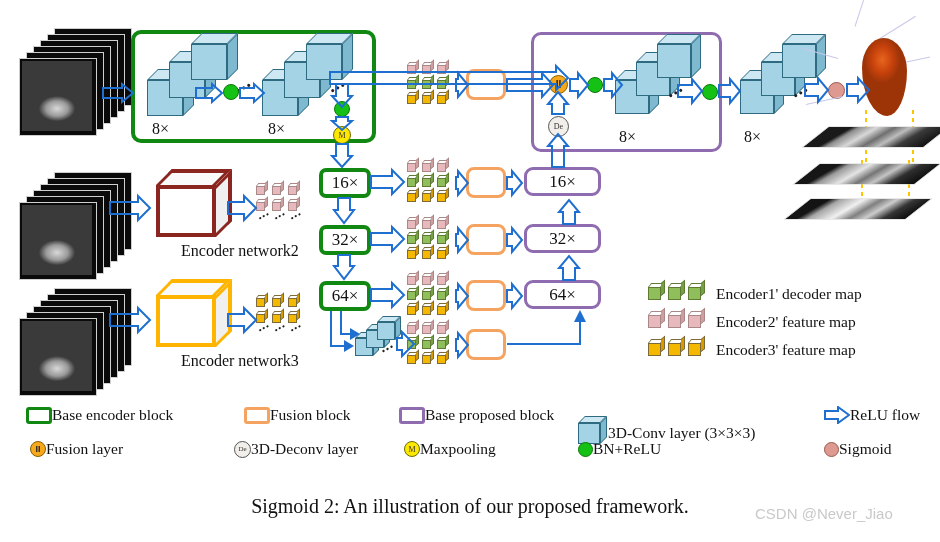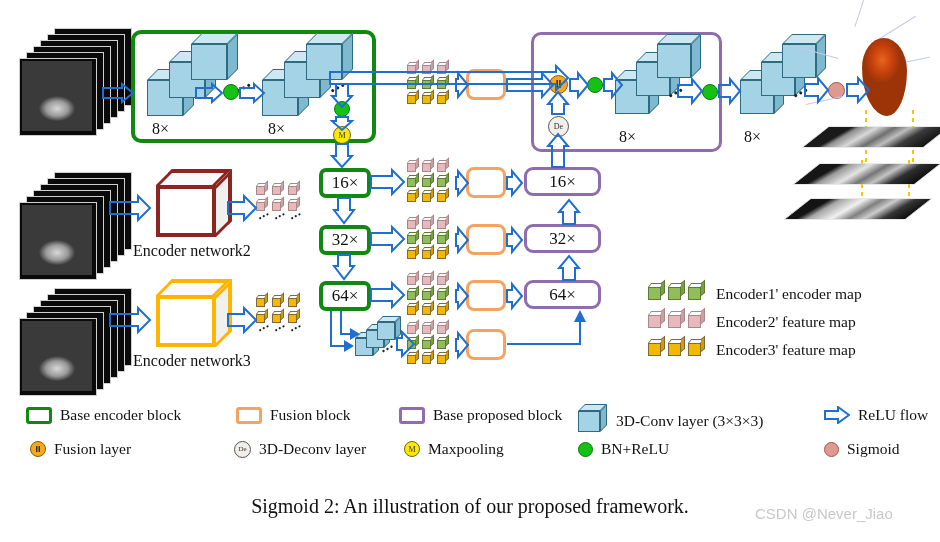--- a/index.html
+++ b/index.html
@@ -15,21 +15,21 @@
   .frame.fus{border:3px solid #F4A460;border-radius:8px;}
   .frame.dec{border:3px solid #8F6BAF;border-radius:10px;}
   .frame.decSmall{border:3px solid #8F6BAF;border-radius:9px;}
 
   .boxlabel{position:absolute;width:100%;text-align:center;
             font-family:"Liberation Serif",serif;font-size:17px;color:#111;
             top:50%;transform:translateY(-50%);letter-spacing:0px;}
 
   .xlabel{position:absolute;font-family:"Liberation Serif",serif;font-size:16px;color:#111;}
 
-  .netlabel{position:absolute;font-family:"Liberation Serif",serif;font-size:16px;color:#111;white-space:nowrap;}
+  .netlabel{position:absolute;font-family:"Liberation Serif",serif;font-size:16px;color:#111;white-space:nowrap;margin-left:48px;}
 
   
   .circ{position:absolute;border-radius:50%;box-sizing:border-box;}
   .circ.bn{background:#14C114;border:1px solid #0a7a0a;}
   .circ.mp{background:#FFE800;border:1px solid #6b6b00;display:flex;align-items:center;justify-content:center;
            font-size:8px;font-family:"Liberation Serif",serif;color:#333;}
   .circ.cc{background:#F5A81C;border:1px solid #8a5e00;display:flex;align-items:center;justify-content:center;
            font-size:10px;font-weight:bold;color:#222;font-family:"Liberation Sans",sans-serif;}
   .circ.de{background:#F2EFEA;border:1.5px solid #555;display:flex;align-items:center;justify-content:center;
            font-size:8px;color:#333;font-family:"Liberation Serif",serif;}
@@ -67,21 +67,21 @@
   
   .enc3d{position:absolute;}
   .e3-face{position:absolute;left:0;top:0;box-sizing:border-box;background:#fff;}
   .e3-top{position:absolute;box-sizing:border-box;background:#fafafa;
           transform:skewX(-45deg);transform-origin:bottom left;}
   .e3-side{position:absolute;box-sizing:border-box;background:#f0f0f0;
           transform:skewY(-45deg);transform-origin:top left;}
 
   
   .legend{position:absolute;left:0;top:392px;width:940px;height:80px;}
-  .lg-item{position:absolute;display:flex;align-items:center;gap:8px;}
+  .lg-item{position:absolute;display:flex;align-items:center;}
   .lg-txt{font-family:"Liberation Serif",serif;font-size:15.5px;color:#111;white-space:nowrap;}
   .lg-sq{width:26px;height:17px;box-sizing:border-box;border-radius:3px;}
   .lg-sq.green{border:3.5px solid #118811;}
   .lg-sq.orange{border:3px solid #F4A460;}
   .lg-sq.purple{border:3px solid #8F6BAF;}
   .lg-circ{width:15px;height:15px;border-radius:50%;box-sizing:border-box;}
 
   
   .caption{position:absolute;left:0;top:495px;width:940px;text-align:center;
            font-family:"Liberation Serif",serif;font-size:20px;color:#111;}
@@ -716,21 +716,21 @@
       <div class="minicube" style="left:20px;top:0px;width:15px;height:15px;">
           <div class="mc-top" style="width:13px;height:4px;border-color:#5f7a33;"></div>
           <div class="mc-side" style="left:13px;width:4px;height:13px;background:#73a143;border-color:#5f7a33;"></div>
           <div class="mc-face" style="top:4px;width:13px;height:13px;background:#8FBE5A;border-color:#5f7a33;"></div>
         </div>
       <div class="minicube" style="left:40px;top:0px;width:15px;height:15px;">
           <div class="mc-top" style="width:13px;height:4px;border-color:#5f7a33;"></div>
           <div class="mc-side" style="left:13px;width:4px;height:13px;background:#73a143;border-color:#5f7a33;"></div>
           <div class="mc-face" style="top:4px;width:13px;height:13px;background:#8FBE5A;border-color:#5f7a33;"></div>
         </div>
-      <div class="lg-txt abs" style="left:68px;top:2px;">Encoder1' encoder map</div>
+      <div class="lg-txt abs" style="left:68px;top:2px;">Encoder1' decoder map</div>
     </div>
 
     <div class="abs" style="left:0px;top:28px;">
       <div class="minicube" style="left:0px;top:0px;width:15px;height:15px;">
           <div class="mc-top" style="width:13px;height:4px;border-color:#a88;"></div>
           <div class="mc-side" style="left:13px;width:4px;height:13px;background:#cf9ea1;border-color:#a88;"></div>
           <div class="mc-face" style="top:4px;width:13px;height:13px;background:#E8B9BC;border-color:#a88;"></div>
         </div>
       <div class="minicube" style="left:20px;top:0px;width:15px;height:15px;">
           <div class="mc-top" style="width:13px;height:4px;border-color:#a88;"></div>
@@ -764,29 +764,29 @@
       <div class="lg-txt abs" style="left:68px;top:2px;">Encoder3' feature map</div>
     </div>
   </div>
 
   <div class="legend">
 
     <div class="lg-item" style="left:26px;top:14px;">
       <div class="lg-sq green"></div>
       <div class="lg-txt">Base encoder block</div>
     </div>
-    <div class="lg-item" style="left:236px;top:14px;">
+    <div class="lg-item" style="left:244px;top:14px;">
       <div class="lg-sq orange"></div>
       <div class="lg-txt">Fusion block</div>
     </div>
     <div class="lg-item" style="left:399px;top:14px;">
       <div class="lg-sq purple"></div>
       <div class="lg-txt">Base proposed block</div>
     </div>
-    <div class="lg-item" style="left:578px;top:12px;align-items:center;">
+    <div class="lg-item" style="left:578px;top:24px;align-items:center;">
       <div class="cube" style="position:relative;width:30px;height:28px;">
         <div class="cb-face" style="left:0;top:7px;width:22px;height:21px;"></div>
         <div class="cb-top" style="left:0px;top:0px;width:22px;height:7px;"></div>
         <div class="cb-side" style="left:22px;top:7px;width:7px;height:21px;"></div>
       </div>
       <div class="lg-txt" style="margin-top:6px;">3D-Conv layer (3×3×3)</div>
     </div>
     <div class="lg-item" style="left:824px;top:14px;">
       <svg width="26" height="18" viewBox="0 0 26 18">
         <polygon points="1,5 14,5 14,1 25,9 14,17 14,13 1,13" fill="none" stroke="#1F6FD0" stroke-width="2"></polygon>

